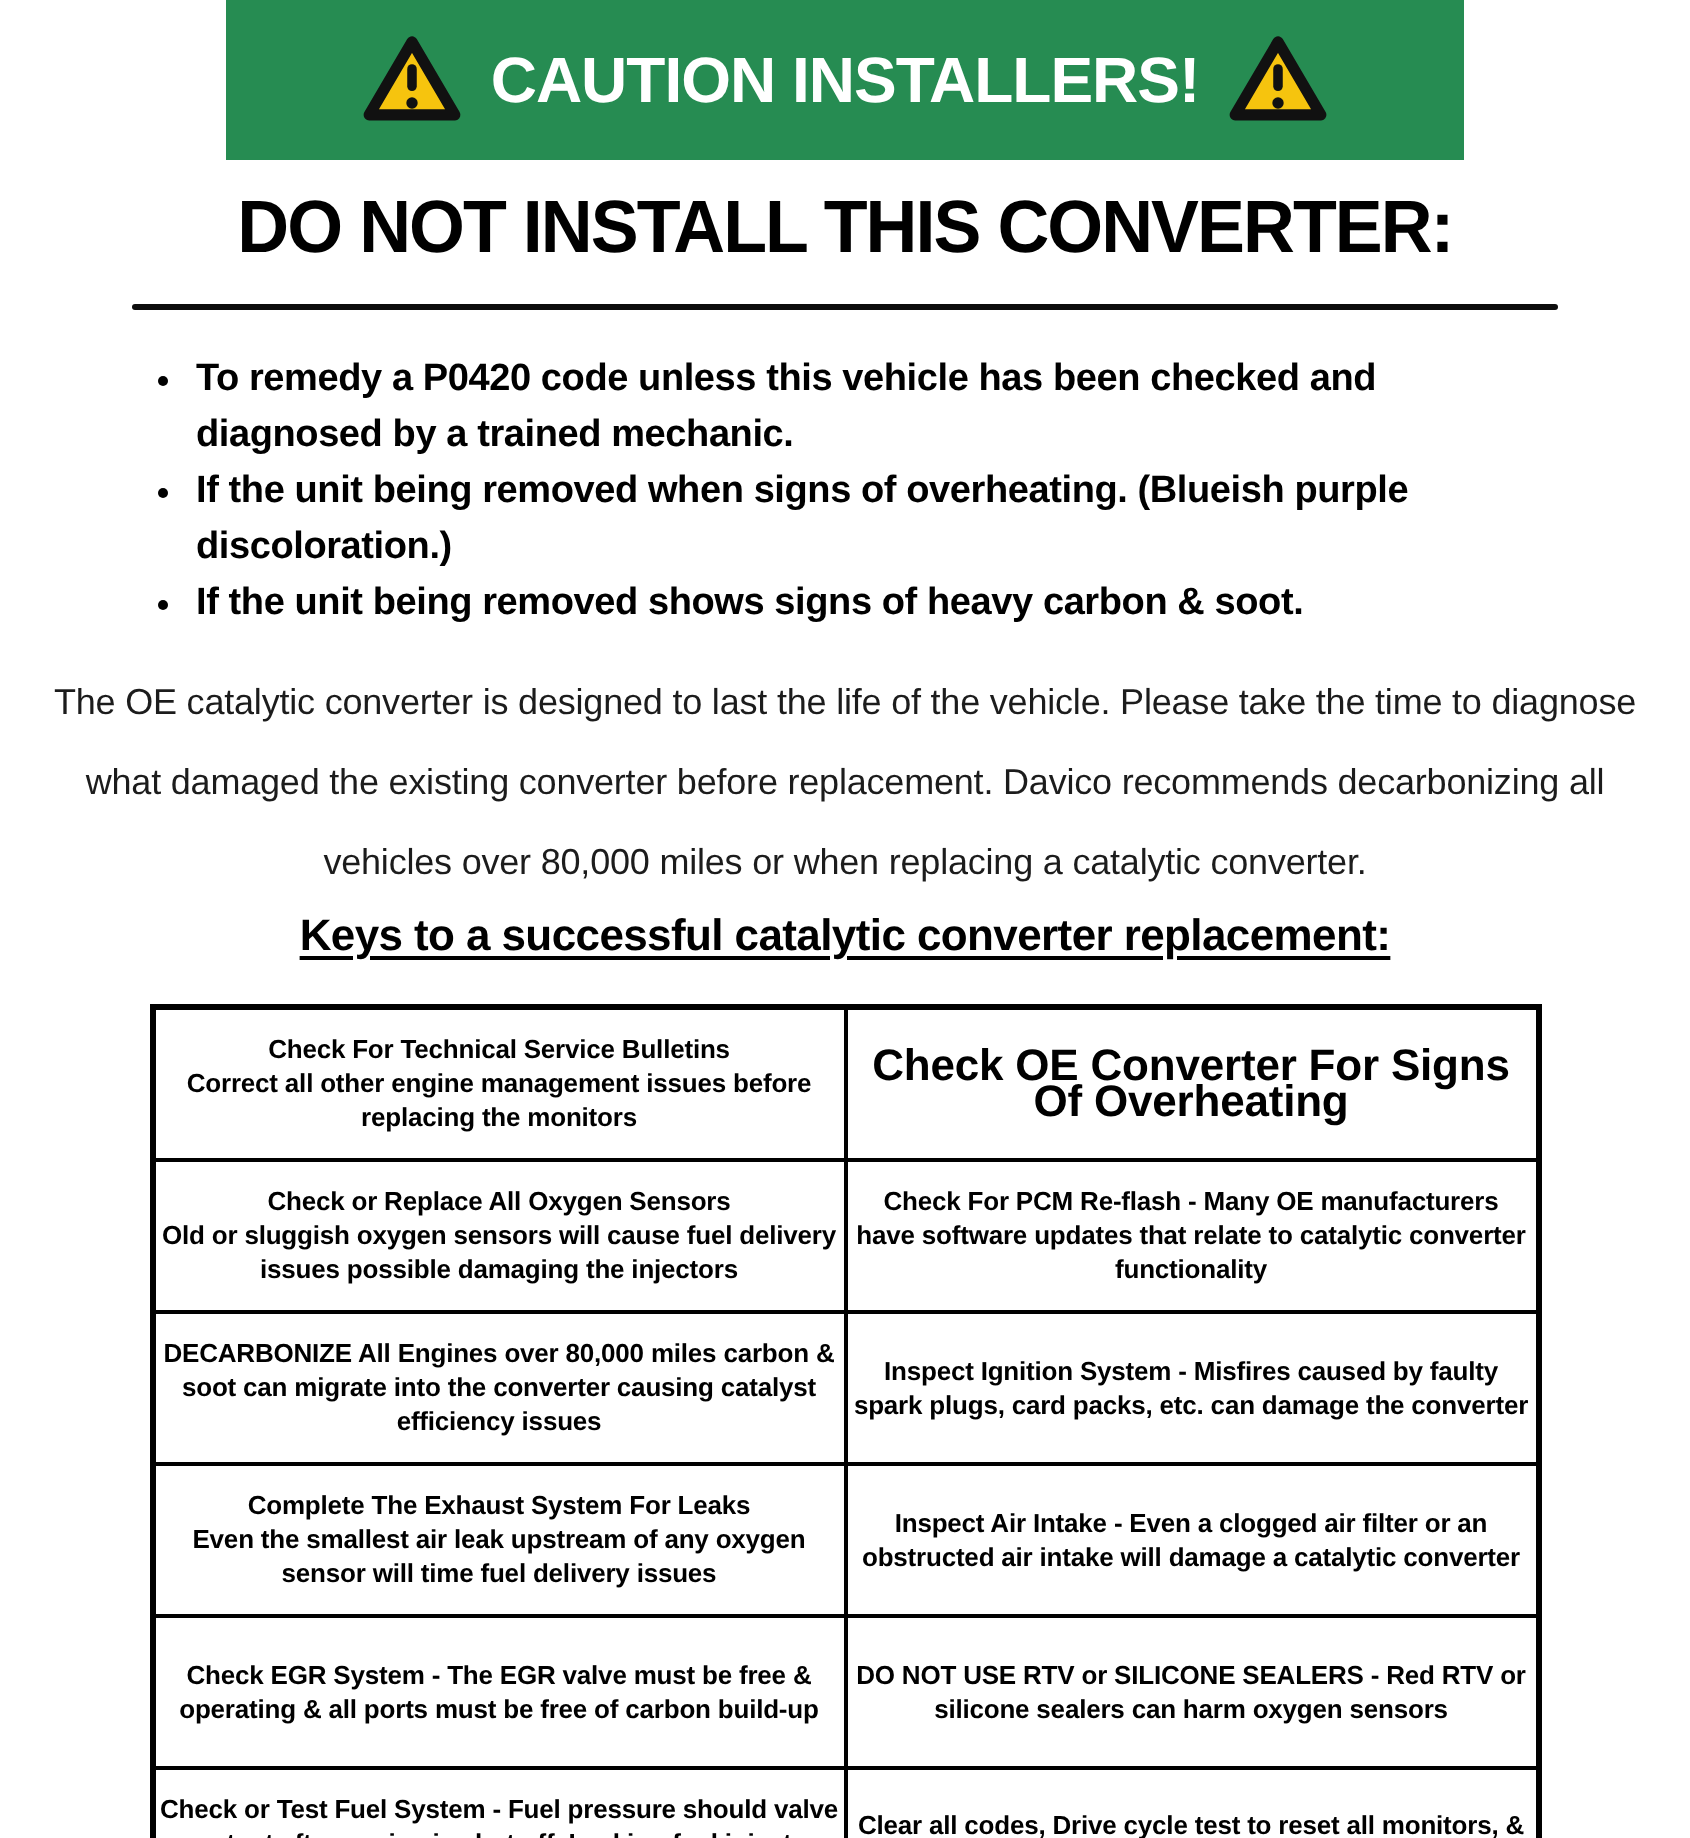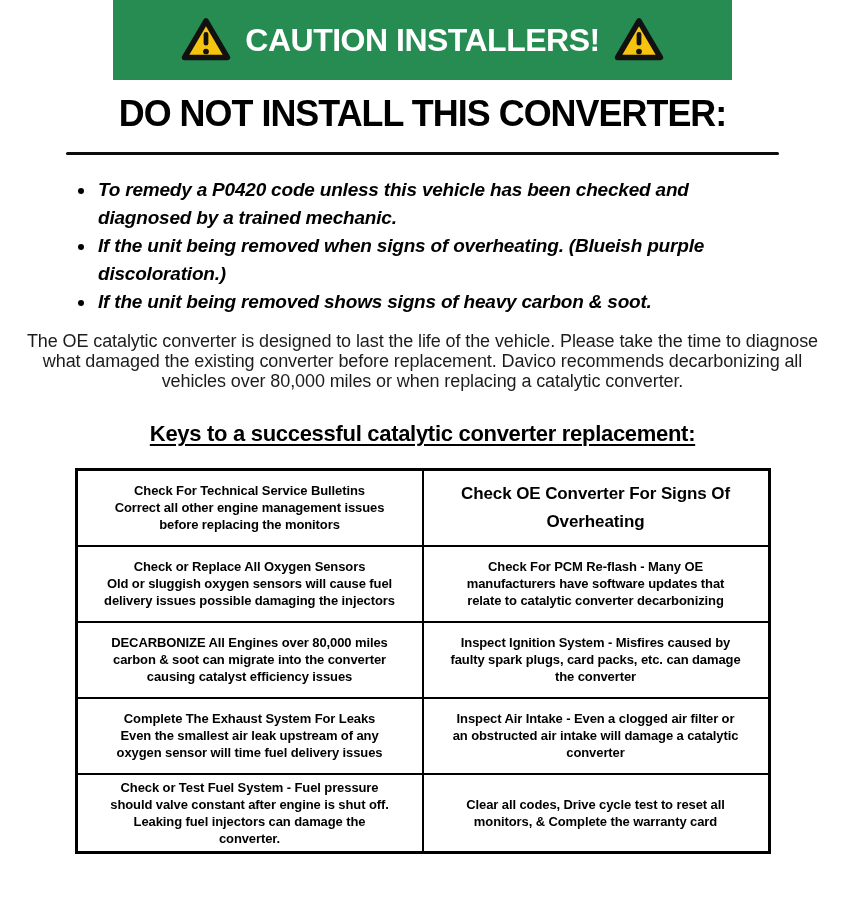--- a/index.html
+++ b/index.html
@@ -43,36 +43,36 @@
 
   
   .bullets {
     margin: 21px 60px 0 96px;
     width: 690px;
     list-style: disc;
     font-size: 19px; font-weight: 700;
     line-height: 28px;
     letter-spacing: -0.2px;
   }
-  .bullets li { margin-bottom: 0; padding-left: 2px; font-style: italic; }
+  .bullets li { margin-bottom: 0; padding-left: 2px; }
 
   
   .paragraph {
     margin: 15px auto 0 auto;
     width: 826px;
     text-align: center;
     font-size: 18px; font-weight: 400;
-    line-height: 20px;
+    line-height: 40px;
     color: #1c1c1c;
     letter-spacing: -0.1px;
   }
 
   
   .keys-heading {
-    margin-top: 30px;
+    margin-top: 4px;
     text-align: center;
     font-size: 22px; font-weight: 800;
     letter-spacing: -0.3px;
     text-decoration: underline;
     text-decoration-thickness: 2px;
     text-underline-offset: 3px;
   }
 
   
   table.tips {
@@ -81,27 +81,27 @@
     border-collapse: collapse;
     border: 3px solid #000;
     table-layout: fixed;
   }
   table.tips td {
     border: 2px solid #000;
     width: 50%;
     height: 76px;
     vertical-align: middle;
     text-align: center;
-    padding: 4px 26px;
+    padding: 4px 2px;
     font-size: 13px; font-weight: 700;
     line-height: 17px;
     letter-spacing: -0.1px;
   }
   table.tips td.cell-big {
-    font-size: 17px; line-height: 28px;
+    font-size: 22px; line-height: 18px;
   }
   .cell-title, .cell-text { font-weight: 700; }
 </style>
 </head>
 <body>
 
 <div class="banner">
   <span>
     <svg class="warn-svg" viewBox="0 0 64 58" aria-hidden="true">
       <path d="M32 5 L59 51 L5 51 Z" fill="#f6c40e" stroke="#111111" stroke-width="7" stroke-linejoin="round"></path>
@@ -143,21 +143,21 @@
       <td class="cell-big">
         <div class="cell-text">Check OE Converter For Signs Of Overheating</div>
       </td>
     </tr>
     <tr>
       <td>
         <div class="cell-title">Check or Replace All Oxygen Sensors</div>
         <div class="cell-text">Old or sluggish oxygen sensors will cause fuel delivery issues possible damaging the injectors</div>
       </td>
       <td>
-        <div class="cell-text">Check For PCM Re-flash - Many OE manufacturers have software updates that relate to catalytic converter decarbonizing</div>
+        <div class="cell-text">Check For PCM Re-flash - Many OE manufacturers have software updates that relate to catalytic converter functionality</div>
       </td>
     </tr>
     <tr>
       <td>
         <div class="cell-text">DECARBONIZE All Engines over 80,000 miles carbon &amp; soot can migrate into the converter causing catalyst efficiency issues</div>
       </td>
       <td>
         <div class="cell-text">Inspect Ignition System - Misfires caused by faulty spark plugs, card packs, etc. can damage the converter</div>
       </td>
     </tr>
@@ -165,20 +165,28 @@
       <td>
         <div class="cell-title">Complete The Exhaust System For Leaks</div>
         <div class="cell-text">Even the smallest air leak upstream of any oxygen sensor will time fuel delivery issues</div>
       </td>
       <td>
         <div class="cell-text">Inspect Air Intake - Even a clogged air filter or an obstructed air intake will damage a catalytic converter</div>
       </td>
     </tr>
     <tr>
       <td>
+        <div class="cell-text">Check EGR System - The EGR valve must be free &amp; operating &amp; all ports must be free of carbon build-up</div>
+      </td>
+      <td>
+        <div class="cell-text">DO NOT USE RTV or SILICONE SEALERS - Red RTV or silicone sealers can harm oxygen sensors</div>
+      </td>
+    </tr>
+    <tr>
+      <td>
         <div class="cell-text">Check or Test Fuel System - Fuel pressure should valve constant after engine is shut off.  Leaking fuel injectors can damage the converter.</div>
       </td>
       <td>
         <div class="cell-text">Clear all codes,  Drive cycle test to reset all monitors, &amp; Complete the warranty card</div>
       </td>
     </tr>
   </tbody>
 </table>
 
 </body></html>

